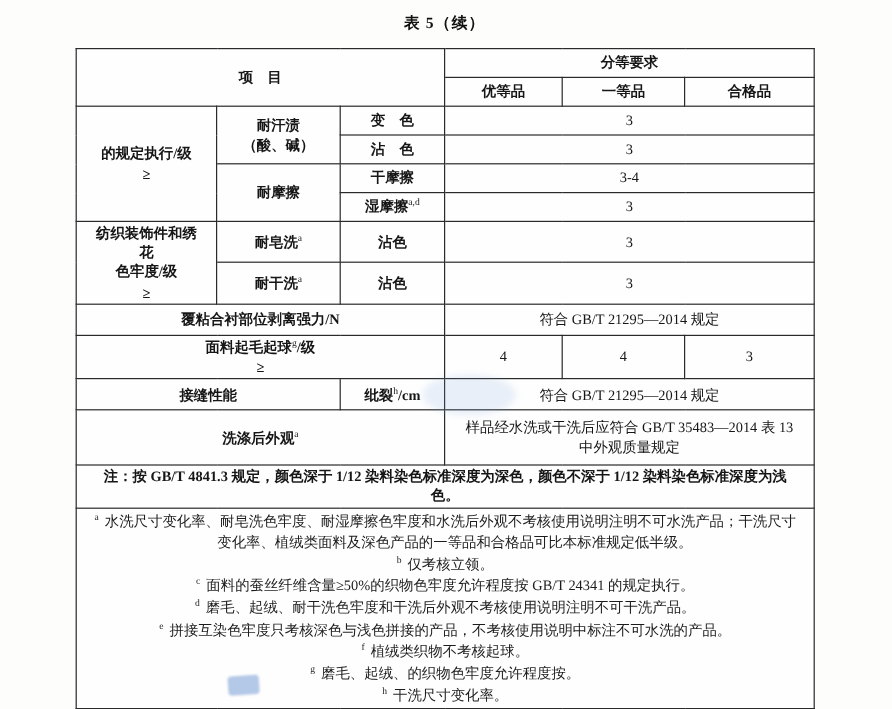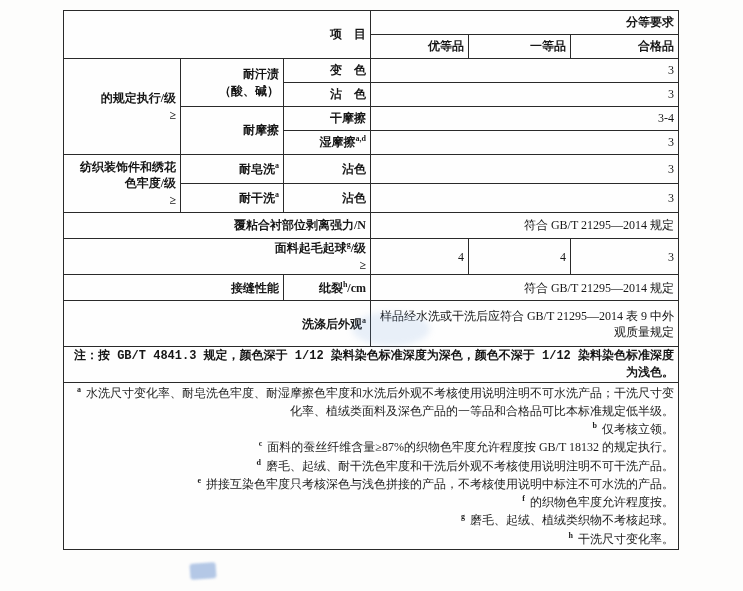--- a/index.html
+++ b/index.html
@@ -13,32 +13,32 @@
   .doc-title{
     text-align:center;font-weight:bold;font-size:13px;
     letter-spacing:1px;margin-bottom:12px;color:#111;
   }
   table.std-table{
     border-collapse:collapse;table-layout:fixed;width:615px;
     background:#fefefe;
   }
   table.std-table td{
     border:1px solid #2a2a2a;
-    text-align:right;vertical-align:middle;
-    padding:1px 4px;line-height:1.35;
+    text-align:center;vertical-align:middle;
+    padding:1px 14px;line-height:1.35;
     font-size:12px;color:#161616;
     overflow:hidden;
   }
   td.b{font-weight:bold;}
   td.val{font-weight:normal;}
   td.left{text-align:left;padding:3px 8px;line-height:1.55;}
   .gte{margin-top:1px;font-weight:bold;}
-  sup{font-size:8px;line-height:0;vertical-align:super;font-weight:bold;}
+  sup{font-size:8px;line-height:0;vertical-align:super;font-weight:normal;}
   td.note{
-    text-align:left;font-weight:bold;padding:5px 8px;font-size:11.5px;font-family:Liberation Mono, monospace;
+    text-align:left;font-weight:bold;padding:5px 8px;font-size:11.5px;
   }
   td.fnotes{
     text-align:left;vertical-align:top;padding:6px 8px 8px 8px;
     font-weight:normal;font-size:11.5px;
   }
   .fn{
     padding-left:16px;text-indent:-16px;line-height:1.52;
     color:#1c1c1c;
   }
   .fn sup{margin-right:5px;}
@@ -51,20 +51,21 @@
     left:190px;top:563px;width:26px;height:16px;border-radius:3px;
     background:rgba(90,135,205,0.45);filter:blur(1px);
     transform:rotate(-4deg);
   }
 </style>
 </head>
 <body>
 
 <div class="doc-wrap">
 
+  <div class="doc-title">表 5（续）</div>
 
   <table class="std-table">
     <colgroup>
       <col style="width:117px">
         <col style="width:103px">
         <col style="width:87px">
       <col style="width:98px">
         <col style="width:102px">
         <col style="width:108px">
     </colgroup>
@@ -155,36 +156,36 @@
         <td class="b">
           <span>纰裂</span><sup>h</sup><span>/cm</span>
         </td>
         <td colspan="3" class="val">符合 GB/T 21295—2014 规定</td>
       </tr>
 
       <tr style="height:46px">
         <td colspan="3" class="b">
           <span>洗涤后外观</span><sup>a</sup>
         </td>
-        <td colspan="3" class="val left">样品经水洗或干洗后应符合 GB/T 21295—2014 表 9 中外观质量规定</td>
+        <td colspan="3" class="val left">样品经水洗或干洗后应符合 GB/T 35483—2014 表 13 中外观质量规定</td>
       </tr>
 
       <tr style="height:27px">
         <td colspan="6" class="note">注：按 GB/T 4841.3 规定，颜色深于 1/12 染料染色标准深度为深色，颜色不深于 1/12 染料染色标准深度为浅色。</td>
       </tr>
 
       <tr>
         <td colspan="6" class="fnotes">
           <div class="fn"><sup>a</sup><span>水洗尺寸变化率、耐皂洗色牢度、耐湿摩擦色牢度和水洗后外观不考核使用说明注明不可水洗产品；干洗尺寸变化率、植绒类面料及深色产品的一等品和合格品可比本标准规定低半级。</span></div>
           <div class="fn"><sup>b</sup><span>仅考核立领。</span></div>
-          <div class="fn"><sup>c</sup><span>面料的蚕丝纤维含量≥87%的织物色牢度允许程度按 GB/T 18132 的规定执行。</span></div>
+          <div class="fn"><sup>c</sup><span>面料的蚕丝纤维含量≥50%的织物色牢度允许程度按 GB/T 24341 的规定执行。</span></div>
           <div class="fn"><sup>d</sup><span>磨毛、起绒、耐干洗色牢度和干洗后外观不考核使用说明注明不可干洗产品。</span></div>
           <div class="fn"><sup>e</sup><span>拼接互染色牢度只考核深色与浅色拼接的产品，不考核使用说明中标注不可水洗的产品。</span></div>
-          <div class="fn"><sup>f</sup><span>的织物色牢度允许程度按。</span></div>
-          <div class="fn"><sup>g</sup><span>磨毛、起绒、植绒类织物不考核起球。</span></div>
+          <div class="fn"><sup>f</sup><span>植绒类织物不考核起球。</span></div>
+          <div class="fn"><sup>g</sup><span>磨毛、起绒、的织物色牢度允许程度按。</span></div>
           <div class="fn"><sup>h</sup><span>干洗尺寸变化率。</span></div>
         </td>
       </tr>
 
     </tbody>
   </table>
 </div>
 
 <div class="watermark wm-mid"></div>
 <div class="watermark wm-bottom"></div>

